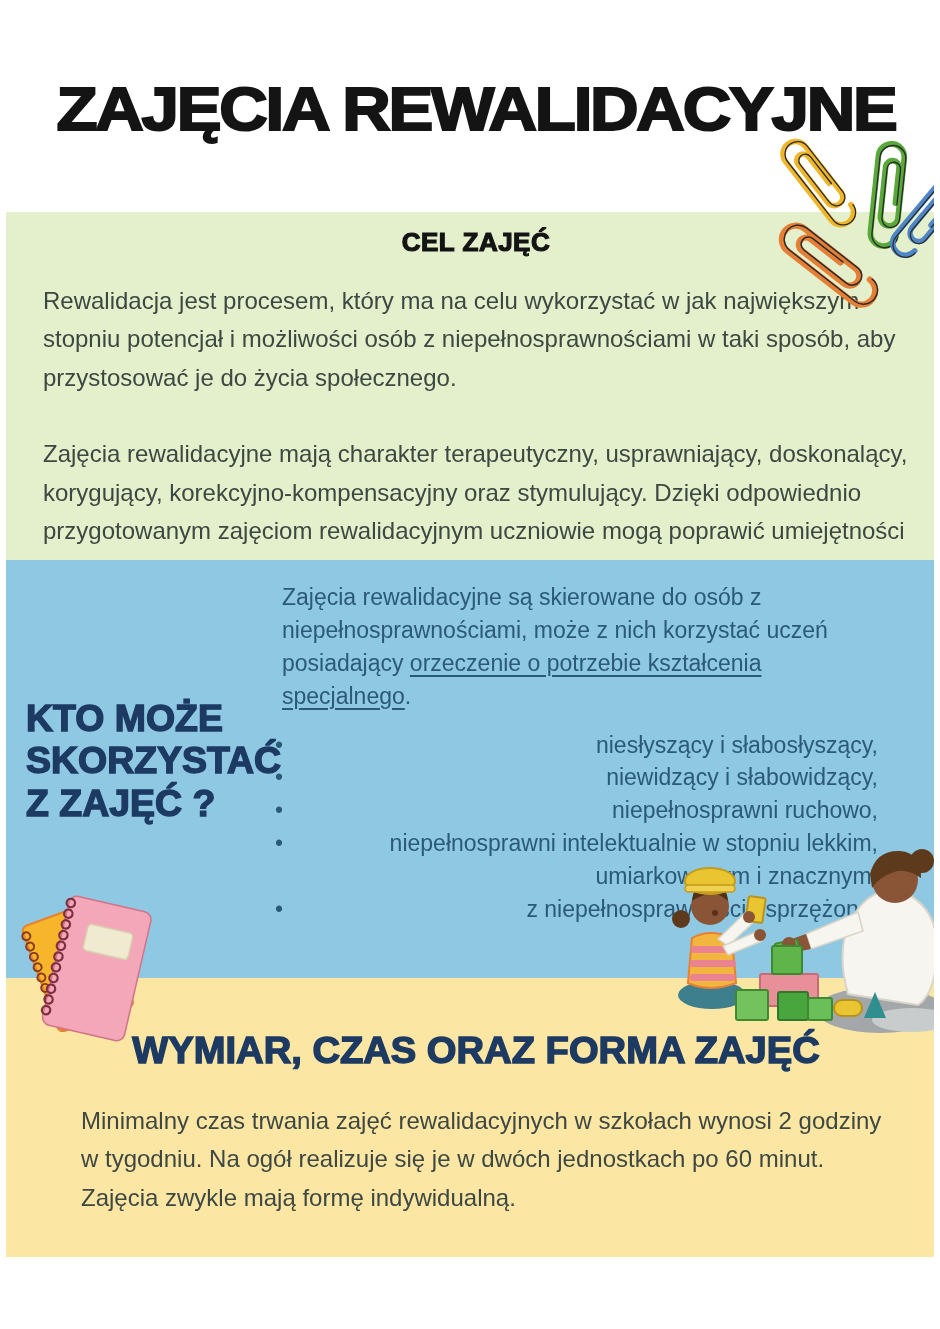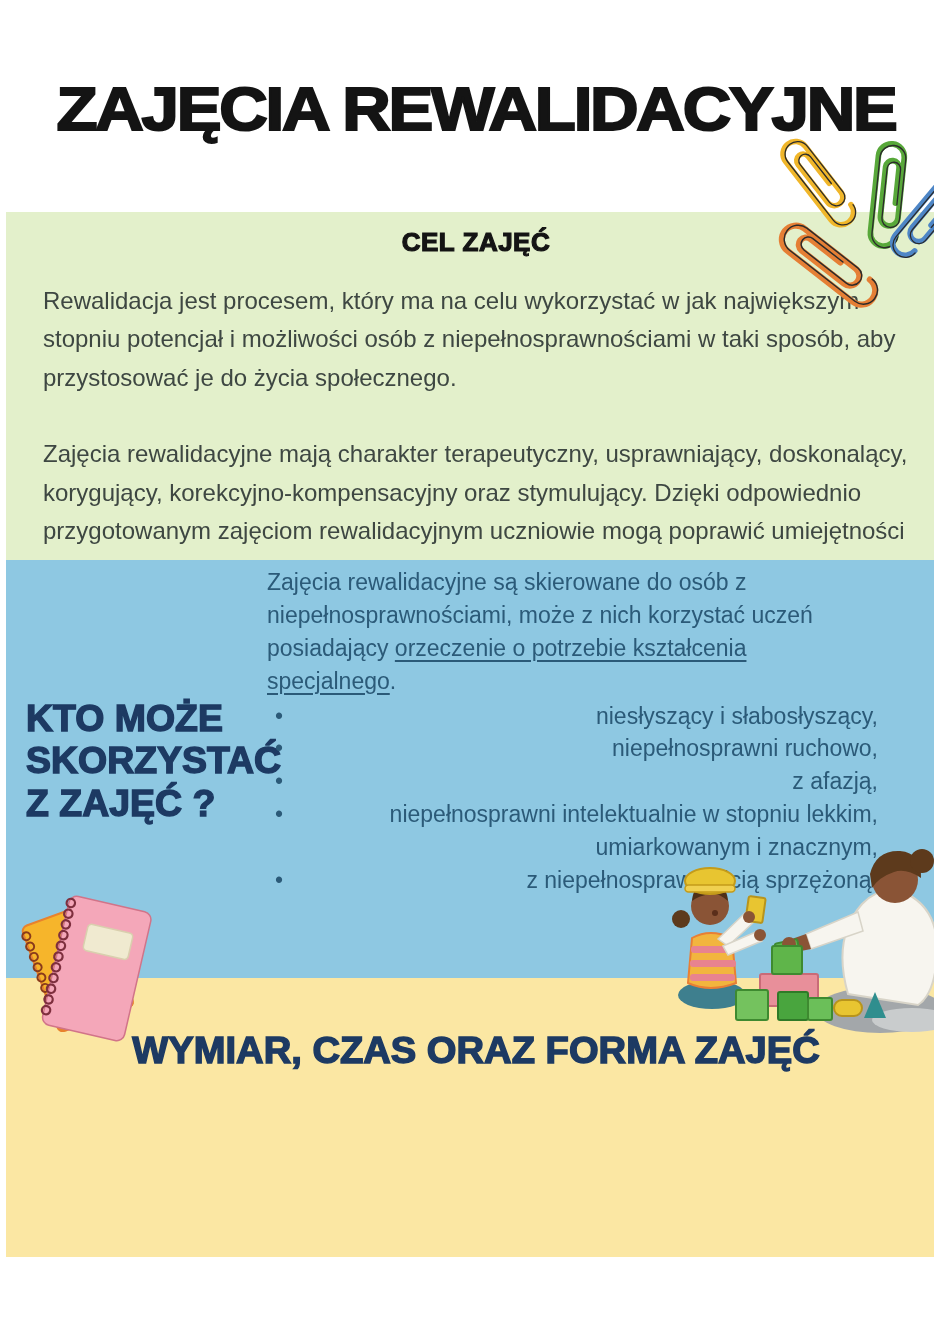--- a/index.html
+++ b/index.html
@@ -37,21 +37,21 @@
     position:absolute;left:20px;top:138px;
     font-size:36px;line-height:1.18;font-weight:900;
     color:var(--navy,#1d3a63);-webkit-text-stroke:1.4px var(--navy,#1d3a63);
     transform:scaleX(1.04);transform-origin:left top;white-space:nowrap;
   }
   .kto-col{
     position:absolute;left:260px;top:5px;width:612px;
     font-size:23px;line-height:1.43;color:var(--blue_text,#2b5a78);
   }
   .kto-link{text-decoration:underline;text-underline-offset:4px;text-decoration-thickness:1.5px;}
-  .kto-list-intro{margin:1px;}
+  .kto-list-intro{margin:16px;}
   ul.kto-list{margin:2px 0 0;padding:0;list-style:none;}
   ul.kto-list li{position:relative;padding-left:27px;text-align:right;}
   ul.kto-list li::before{content:"\2022";position:absolute;left:9px;top:0;}
   
   .wymiar-heading{
     margin:52px 0 0;text-align:center;
     font-size:36px;font-weight:900;
     color:var(--navy,#1d3a63);-webkit-text-stroke:1.4px var(--navy,#1d3a63);
     transform:scaleX(1.06);transform-origin:center top;white-space:nowrap;
   }
@@ -85,30 +85,31 @@
   <div class="section sec-blue">
     <div class="kto-heading">
       <div>KTO MOŻE</div>
       <div>SKORZYSTAĆ</div>
       <div>Z ZAJĘĆ ?</div>
     </div>
     <div class="kto-col">
       <p class="kto-list-intro"><span>Zajęcia rewalidacyjne są skierowane do osób z niepełnosprawnościami, może z nich korzystać uczeń posiadający </span><span class="kto-link">orzeczenie o potrzebie kształcenia specjalnego</span><span>.</span></p>
       <ul class="kto-list">
         <li>niesłyszący i słabosłyszący,</li>
+        <li>niewidzący i słabowidzący,</li>
         <li>niepełnosprawni ruchowo,</li>
-        <li>z afazją,</li>
         <li>niepełnosprawni intelektualnie w stopniu lekkim, umiarkowanym i znacznym,</li>
         <li>z niepełnosprawnością sprzężoną.</li>
       </ul>
     </div>
   </div>
 
   <div class="section sec-yellow">
     <div class="wymiar-heading">WYMIAR, CZAS ORAZ FORMA ZAJĘĆ</div>
+    <p class="wymiar-para">Minimalny czas trwania zajęć rewalidacyjnych w szkołach wynosi 2 godziny w tygodniu. Na ogół realizuje się je w dwóch jednostkach po 60 minut. Zajęcia zwykle mają formę indywidualną.</p>
   </div>
 
   <div class="section sec-footer"></div>
 
   <div class="clips">
     <svg class="clip clip-yellow" width="40" height="108" viewBox="0 0 38 108">
       <path d="M27 62 L27 28 A6.5 6.5 0 0 0 14 28 L14 76 A8.5 8.5 0 0 0 31 76 L31 18 A12.5 12.5 0 0 0 6 18 L6 92 A12.5 12.5 0 0 0 31 92" fill="none" stroke="var(--clip_yellow,#f0b62a)" stroke-width="5.5" stroke-linecap="round"></path>
       <path d="M27 62 L27 28 A6.5 6.5 0 0 0 14 28 L14 76 A8.5 8.5 0 0 0 31 76 L31 18 A12.5 12.5 0 0 0 6 18 L6 92 A12.5 12.5 0 0 0 31 92" fill="none" stroke="#2b2b2b" stroke-width="1.3" stroke-linecap="round" transform="translate(1.6,1.4)"></path>
     </svg>
     <svg class="clip clip-green" width="40" height="112" viewBox="0 0 38 108">

